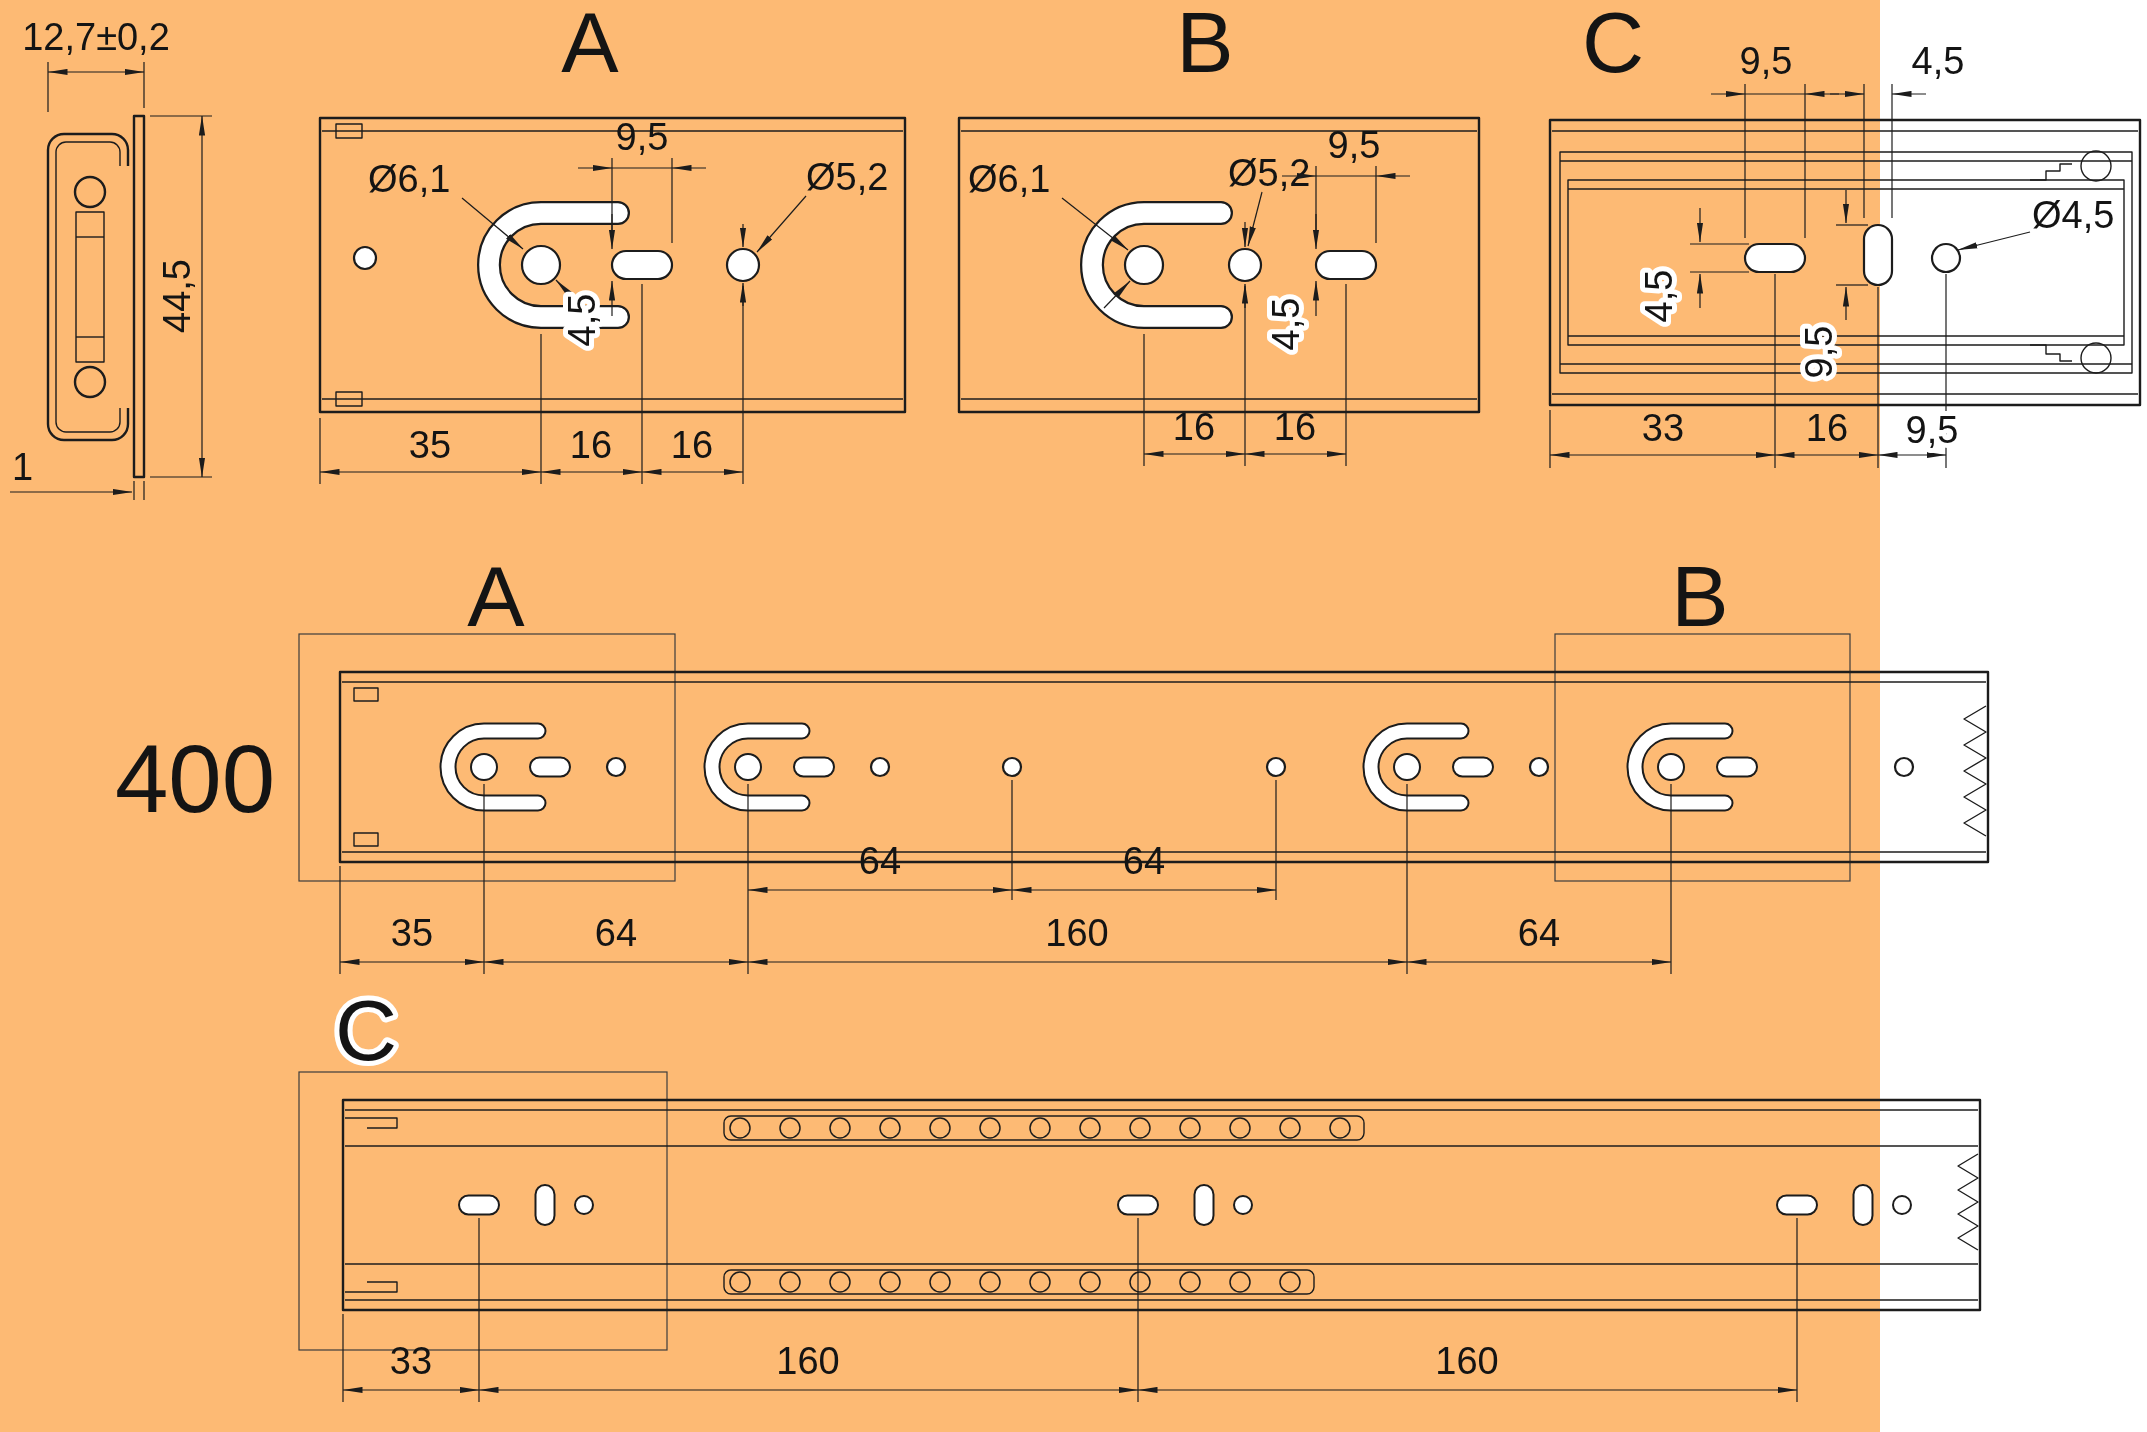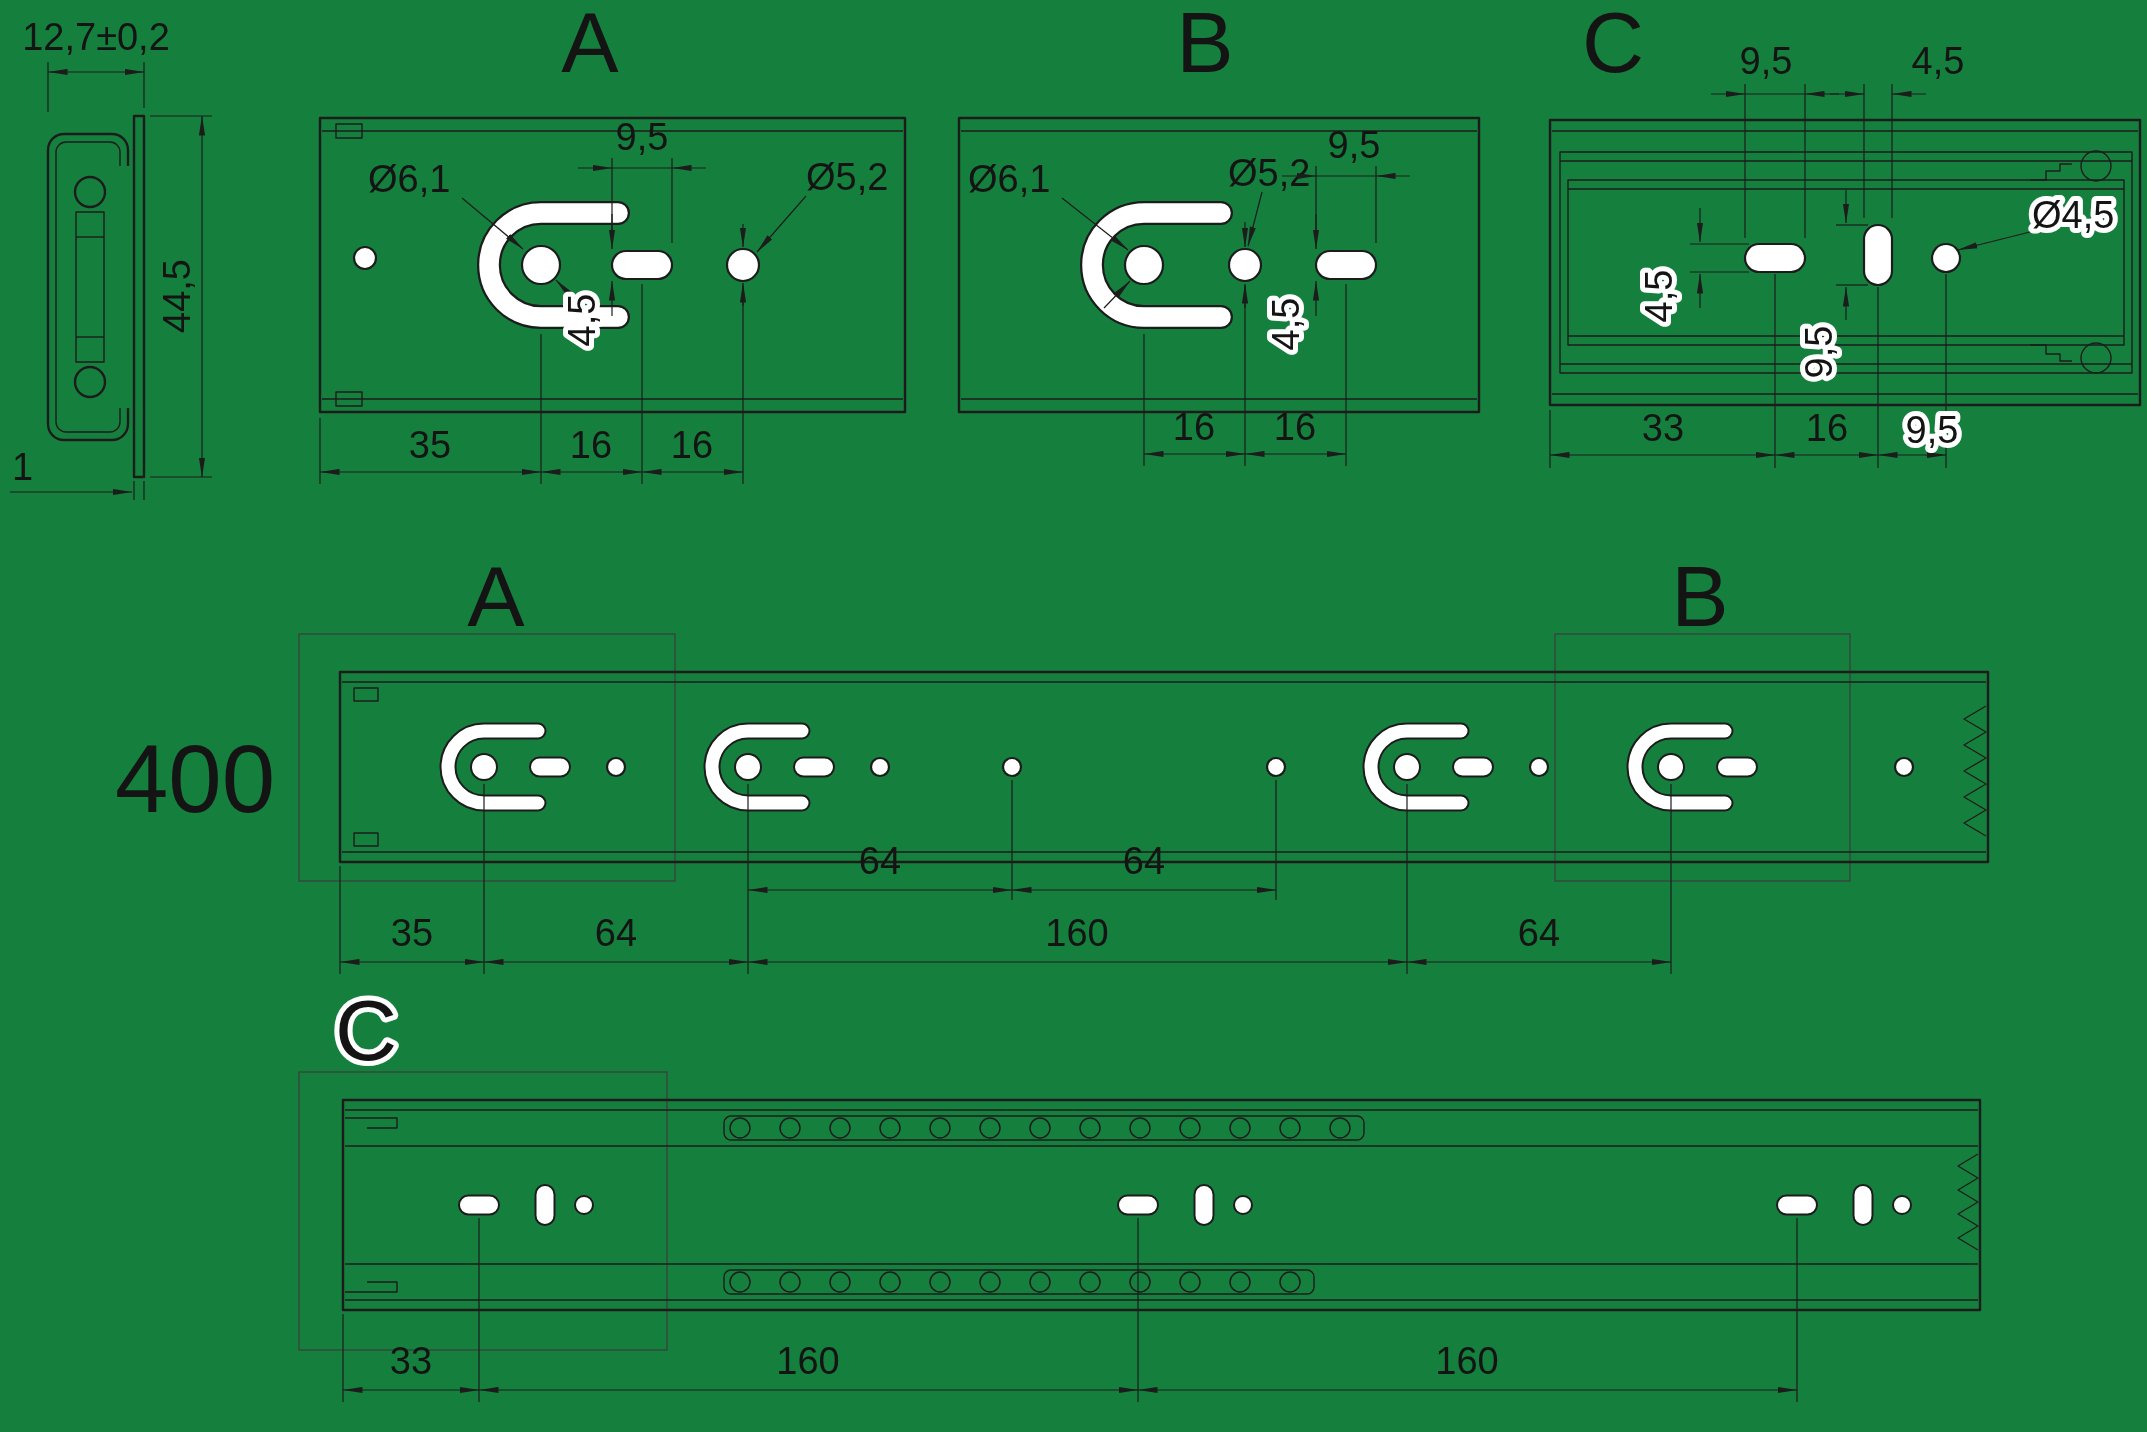--- a/index.html
+++ b/index.html
@@ -1,16 +1,16 @@
 <!DOCTYPE html>
 <html><head>
 <meta charset="utf-8">
 <style>
   html,body{margin:0;padding:0;background:#ffffff;}
-  .sheet{position:relative;width:2147px;height:1432px;background:#15803d;font-family:"Liberation Sans",sans-serif;text-decoration:underline;}
+  .sheet{position:relative;width:1880px;height:1432px;background:#fdba74;font-family:"Liberation Sans",sans-serif;text-decoration:underline;}
   svg{display:block;}
   .obj{fill:none;stroke:#1c1c1c;stroke-width:2.4;stroke-linejoin:round;}
   .thin{fill:none;stroke:#1c1c1c;stroke-width:1.4;stroke-linejoin:round;}
   .dim{fill:none;stroke:#1c1c1c;stroke-width:1.2;}
   .hole{fill:#fff;stroke:#1c1c1c;stroke-width:2.2;}
   .region{fill:none;stroke:#3c3c3c;stroke-width:1.2;}
   text{fill:#141414;font-size:38px;font-family:"Liberation Sans",sans-serif;}
   .lbl{font-size:86px;}
   .len{font-size:96px;}
   .halo{paint-order:stroke;stroke:#fff;stroke-width:10px;stroke-linejoin:round;}

